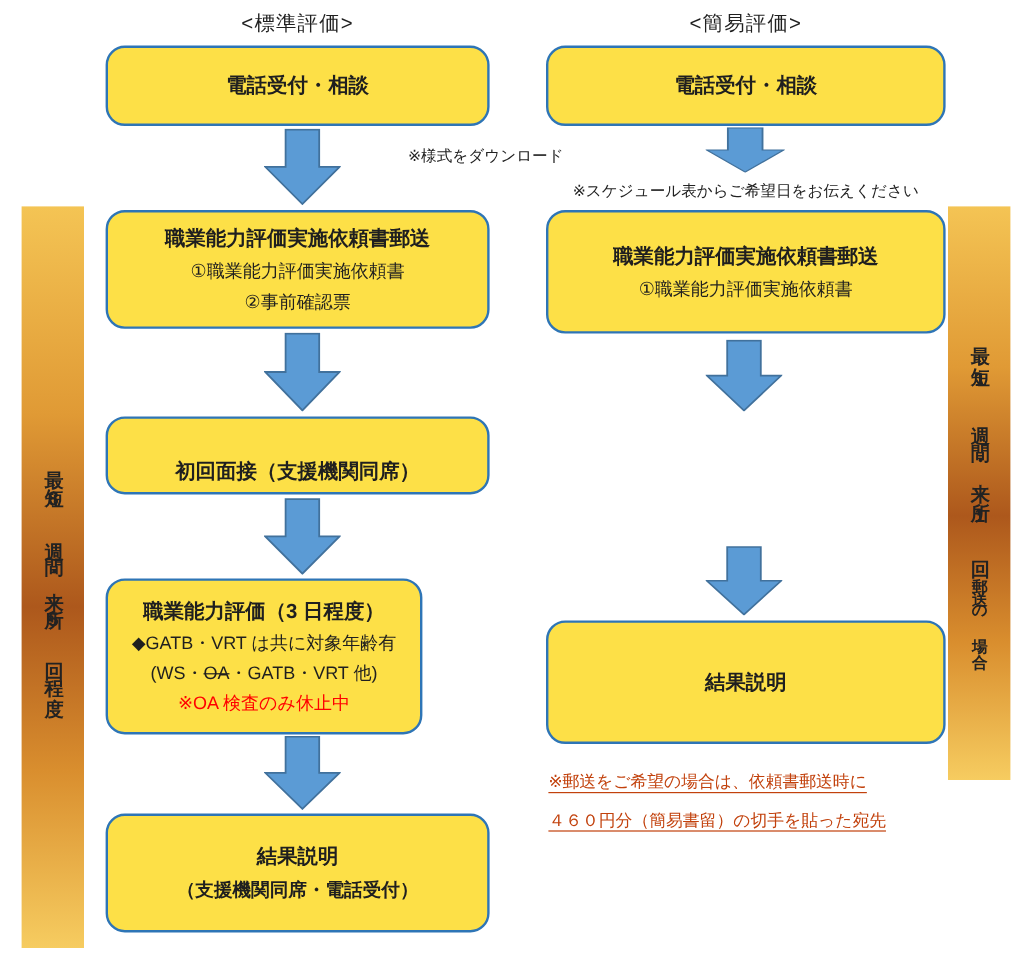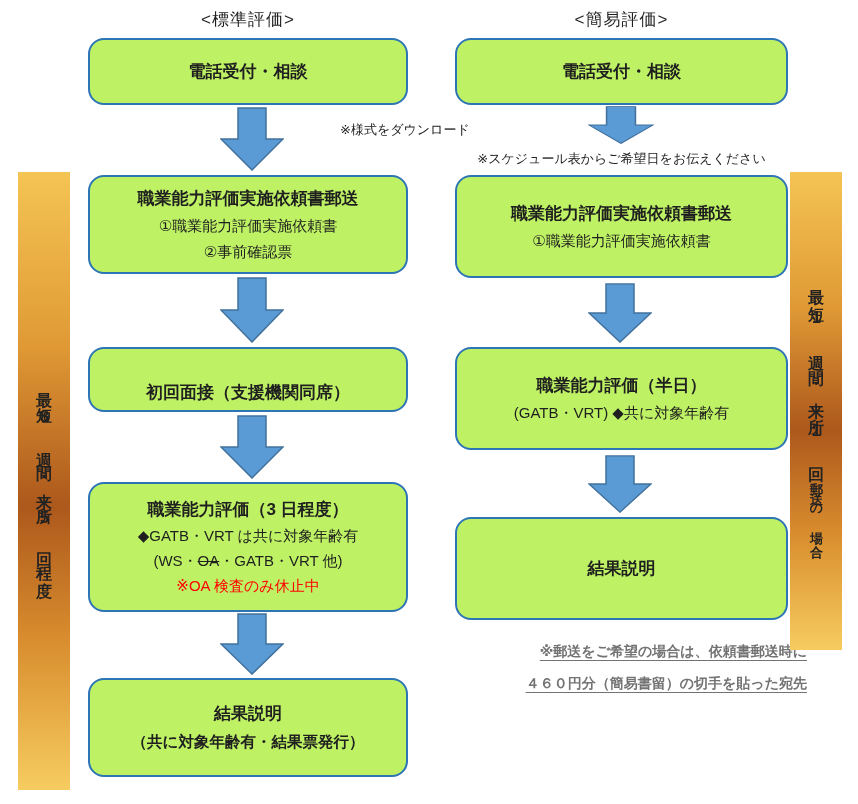--- a/index.html
+++ b/index.html
@@ -6,37 +6,37 @@
   .canvas {
     position:relative; width:858px; height:804px; background:#ffffff;
     font-family:"Liberation Sans","DejaVu Sans",sans-serif; color:#1f1f1f;
     overflow:hidden;
   }
   .col-title {
     position:absolute; top:8px; height:24px; font-size:17px; font-weight:400;
     text-align:center; letter-spacing:1px;
   }
   .flow-box {
-    position:absolute; background:#bef264; border:2px solid #2e75b6;
+    position:absolute; background:#fde047; border:2px solid #2e75b6;
     border-radius:16px; box-sizing:border-box;
     display:flex; flex-direction:column; align-items:center; justify-content:center;
     gap:7px; padding:6px 8px;
   }
   .l-main { font-size:17px; font-weight:bold; }
   .l-sub  { font-size:15px; font-weight:normal; }
   .l-sub2 { font-size:15.5px; font-weight:bold; }
   .red    { color:#ff0000; }
   .strike { text-decoration:line-through; }
   .arrow  { position:absolute; }
   .note {
     position:absolute; font-size:13px; font-weight:500; color:#222;
     white-space:nowrap;
   }
   .mail-note {
-    position:absolute; font-size:14px; font-weight:bold; color:#737373;text-align:right;
+    position:absolute; font-size:14px; font-weight:normal; color:#c2410c;
   }
   .mail-note div {
     text-decoration:underline; text-underline-offset:4px;
     line-height:22px; margin-bottom:10px; white-space:nowrap;
   }
   .banner {
     position:absolute; width:52px;
     background:linear-gradient(to bottom,#f4c454 0%,#e09a35 28%,#ad581c 54%,#d98e2e 76%,#f6cc60 100%);
     display:flex; flex-direction:column; align-items:center; justify-content:center;
     color:#222;
@@ -81,34 +81,34 @@
   </svg>
 
   <div class="flow-box" style="left:88px;top:347px;width:320px;height:65px;justify-content:flex-end;">
     <div class="l-main">初回面接（支援機関同席）</div>
   </div>
 
   <svg class="arrow" style="left:220px;top:415px;" width="64" height="64" viewBox="0 0 64 66" preserveAspectRatio="none">
     <polygon points="18,1 46,1 46,33 63,33 32,65 1,33 18,33" fill="#5b9bd5" stroke="#41719c" stroke-width="1.5"></polygon>
   </svg>
 
-  <div class="flow-box" style="left:88px;top:482px;width:320px;height:130px;gap:6px;">
+  <div class="flow-box" style="left:88px;top:482px;width:264px;height:130px;gap:6px;">
     <div class="l-main">職業能力評価（3 日程度）</div>
     <div class="l-sub">◆GATB・VRT は共に対象年齢有</div>
     <div class="l-sub"><span>(WS・</span><span class="strike">OA</span><span>・GATB・VRT 他)</span></div>
     <div class="l-sub red">※OA 検査のみ休止中</div>
   </div>
 
   <svg class="arrow" style="left:220px;top:613px;" width="64" height="62" viewBox="0 0 64 66" preserveAspectRatio="none">
     <polygon points="18,1 46,1 46,33 63,33 32,65 1,33 18,33" fill="#5b9bd5" stroke="#41719c" stroke-width="1.5"></polygon>
   </svg>
 
   <div class="flow-box" style="left:88px;top:678px;width:320px;height:99px;">
     <div class="l-main">結果説明</div>
-    <div class="l-sub2">（共に対象年齢有・結果票発行）</div>
+    <div class="l-sub2">（支援機関同席・電話受付）</div>
   </div>
 
   <div class="flow-box" style="left:455px;top:38px;width:333px;height:67px;">
     <div class="l-main">電話受付・相談</div>
   </div>
 
   <svg class="arrow" style="left:588px;top:106px;" width="66" height="38" viewBox="0 0 64 66" preserveAspectRatio="none">
     <polygon points="18,1 46,1 46,33 63,33 32,65 1,33 18,33" fill="#5b9bd5" stroke="#41719c" stroke-width="1.5"></polygon>
   </svg>
 
@@ -116,24 +116,20 @@
 
   <div class="flow-box" style="left:455px;top:175px;width:333px;height:103px;">
     <div class="l-main">職業能力評価実施依頼書郵送</div>
     <div class="l-sub">①職業能力評価実施依頼書</div>
   </div>
 
   <svg class="arrow" style="left:588px;top:283px;" width="64" height="60" viewBox="0 0 64 66" preserveAspectRatio="none">
     <polygon points="18,1 46,1 46,33 63,33 32,65 1,33 18,33" fill="#5b9bd5" stroke="#41719c" stroke-width="1.5"></polygon>
   </svg>
 
-  <div class="flow-box" style="left:455px;top:347px;width:333px;height:103px;">
-    <div class="l-main">職業能力評価（半日）</div>
-    <div class="l-sub">(GATB・VRT) ◆共に対象年齢有</div>
-  </div>
 
   <svg class="arrow" style="left:588px;top:455px;" width="64" height="58" viewBox="0 0 64 66" preserveAspectRatio="none">
     <polygon points="18,1 46,1 46,33 63,33 32,65 1,33 18,33" fill="#5b9bd5" stroke="#41719c" stroke-width="1.5"></polygon>
   </svg>
 
   <div class="flow-box" style="left:455px;top:517px;width:333px;height:103px;">
     <div class="l-main">結果説明</div>
   </div>
 
   <div class="note" style="left:340px;top:121px;">※様式をダウンロード</div>

